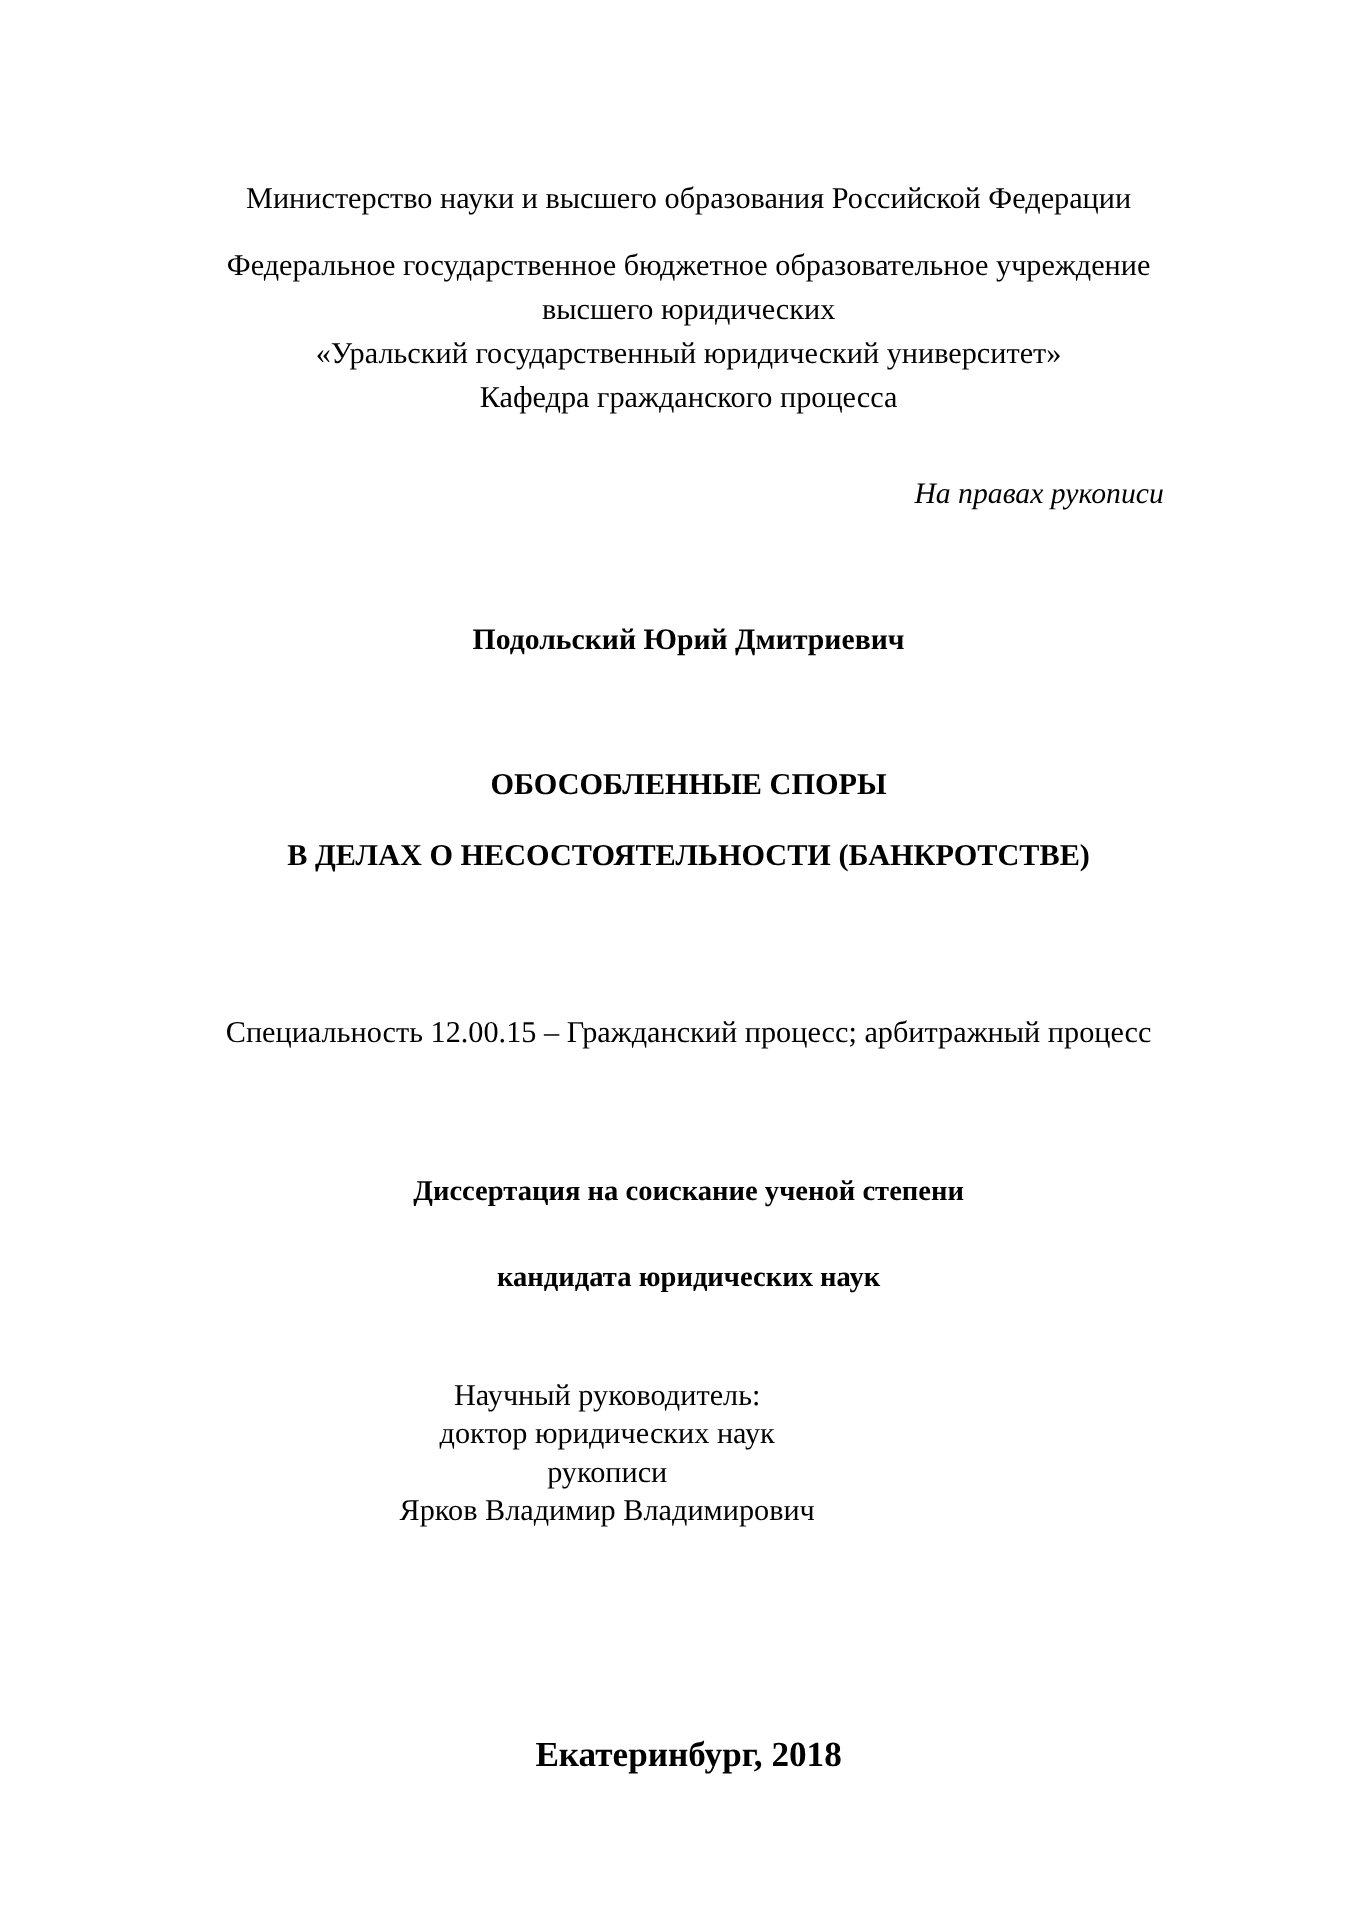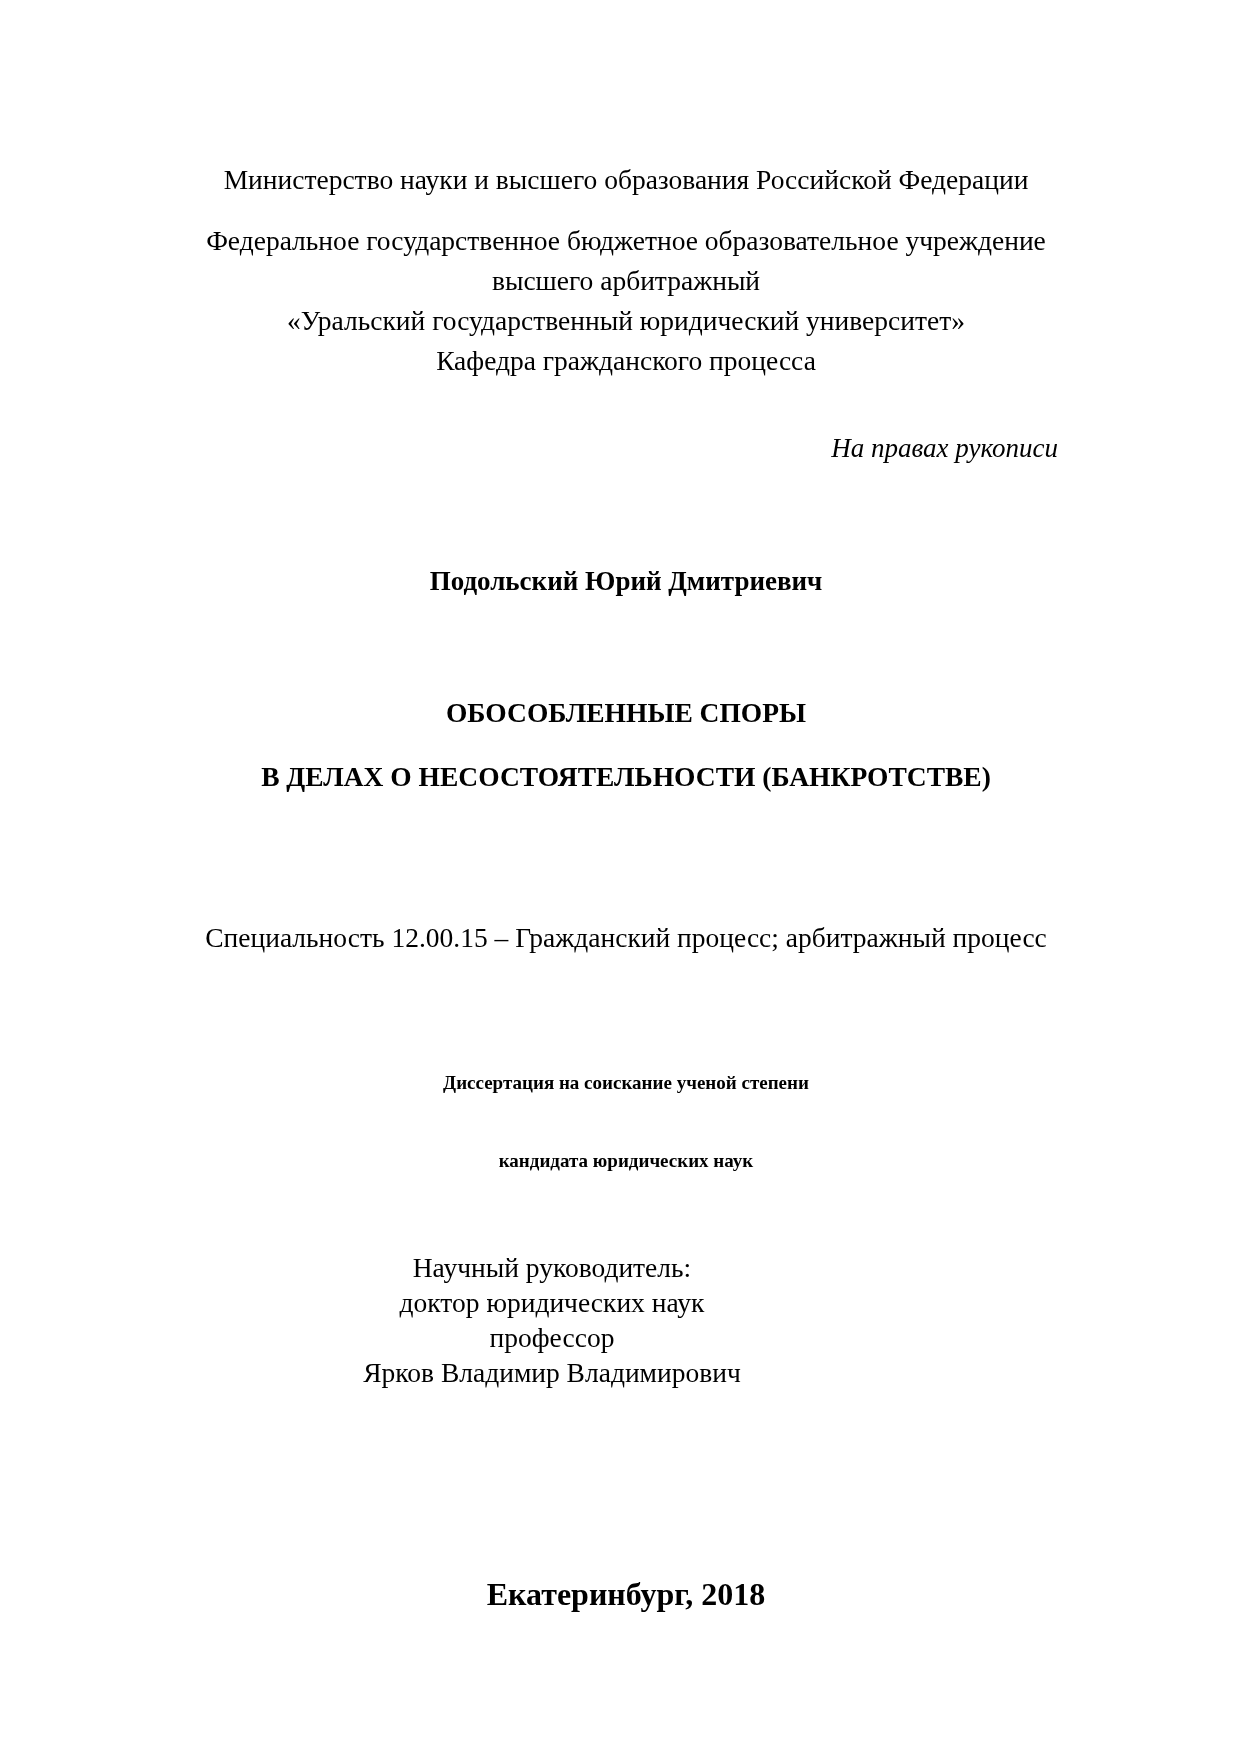--- a/index.html
+++ b/index.html
@@ -85,21 +85,21 @@
   #specialty-block { top: 918px; }
   #specialty-block .line {
     font-size: 27.5px;
     line-height: 40px;
   }
 
   
   #degree-block { top: 1063px; }
   #degree-block .line {
     font-weight: bold;
-    font-size: 19px;
+    font-size: 26px;
     line-height: 40px;
   }
   #degree-block .line.degree-line-2 { margin-top: 38px; }
 
   
   #supervisor-block {
     top: 1250px;
     left: 16px;
     width: 700px;
   }
@@ -119,21 +119,21 @@
 </style>
 </head>
 <body>
 
 <div class="page">
   <div class="content">
 
     <div class="block" id="institution-block">
       <span class="line ministry">Министерство науки и высшего образования Российской Федерации</span>
       <span class="line">Федеральное государственное бюджетное образовательное учреждение</span>
-      <span class="line">высшего арбитражный</span>
+      <span class="line">высшего юридических</span>
       <span class="line">«Уральский государственный юридический университет»</span>
       <span class="line">Кафедра гражданского процесса</span>
     </div>
 
     <div class="block" id="manuscript-rights">
       <span class="line right">На правах рукописи</span>
     </div>
 
     <div class="block" id="author-block">
       <span class="line">Подольский Юрий Дмитриевич</span>
@@ -149,21 +149,21 @@
     </div>
 
     <div class="block" id="degree-block">
       <span class="line degree-line-1">Диссертация на соискание ученой степени</span>
       <span class="line degree-line-2">кандидата юридических наук</span>
     </div>
 
     <div class="block" id="supervisor-block">
       <span class="line left">Научный руководитель:</span>
       <span class="line left">доктор юридических наук</span>
-      <span class="line left">профессор</span>
+      <span class="line left">рукописи</span>
       <span class="line left">Ярков Владимир Владимирович</span>
     </div>
 
     <div class="block" id="footer-block">
       <span class="line">Екатеринбург, 2018</span>
     </div>
 
   </div>
 </div>
 

